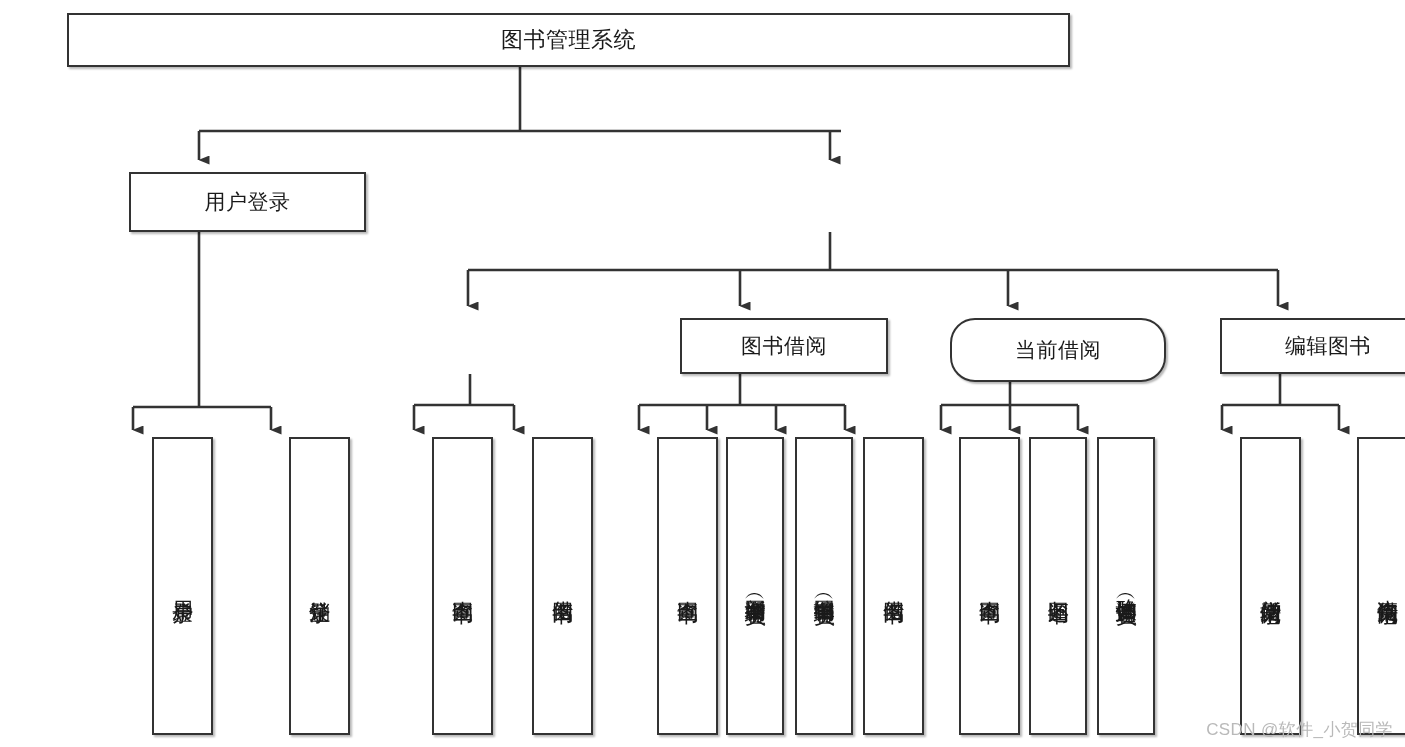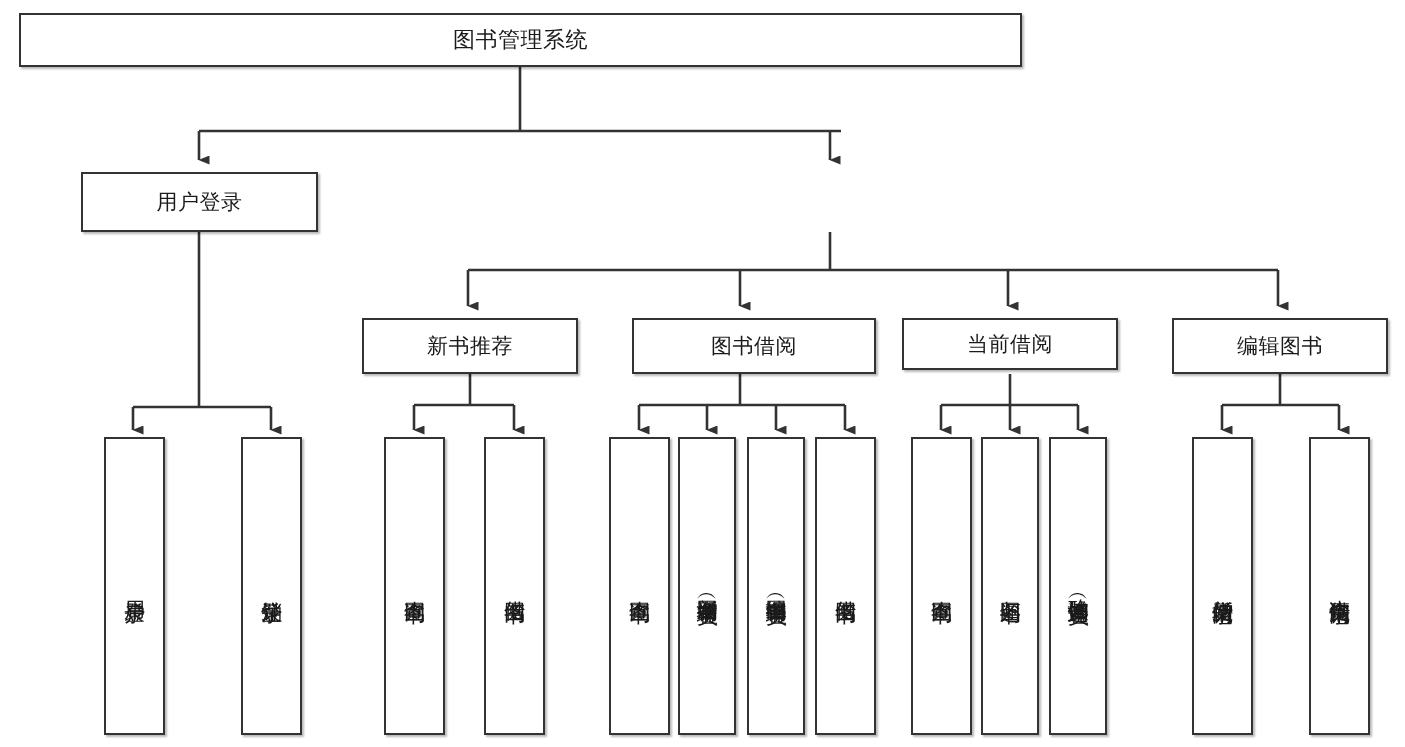--- a/index.html
+++ b/index.html
@@ -29,20 +29,21 @@
   .node {
     position: absolute;
     box-sizing: border-box;
     background: #ffffff;
     border: 2.5px solid #333333;
     box-shadow: 2px 2px 2px rgba(0,0,0,0.28);
     display: flex;
     align-items: center;
     justify-content: center;
     color: #1a1a1a;
+    margin-left: 48px;
   }
   .node .lbl {
     display: block;
     text-align: center;
     line-height: 1.08;
     white-space: nowrap;
   }
   
   .node.horiz .lbl {
     font-size: 21px;
@@ -132,29 +133,26 @@
 
   <div class="node horiz root" style="left:19px; top:13px; width:1003px; height:54px;">
     <span class="lbl">图书管理系统</span>
   </div>
 
   <div class="node horiz" style="left:81px; top:172px; width:237px; height:60px;">
     <span class="lbl">用户登录</span>
   </div>
 
 
-  <div class="node horiz" style="left:362px; top:318px; width:216px; height:56px;">
-    <span class="lbl">新书推荐</span>
-  </div>
-
-  <div class="node horiz" style="left:632px; top:318px; width:244px; height:56px;">
+
+  <div class="node horiz" style="left:632px; top:318px; width:208px; height:56px;">
     <span class="lbl">图书借阅</span>
   </div>
 
-  <div class="node horiz" style="left:902px; top:318px; width:216px; height:52px;">
+  <div class="node horiz" style="left:902px; top:318px; width:216px; height:64px;border-radius:25px;">
     <span class="lbl">当前借阅</span>
   </div>
 
   <div class="node horiz" style="left:1172px; top:318px; width:216px; height:56px;">
     <span class="lbl">编辑图书</span>
   </div>
 
   <div class="node vert" style="left:104px; top:437px; width:61px; height:298px;">
     <span class="lbl">用户登录</span>
   </div>
@@ -200,14 +198,15 @@
   </div>
 
   <div class="node vert" style="left:1192px; top:437px; width:61px; height:298px;">
     <span class="lbl">新增借阅记录</span>
   </div>
 
   <div class="node vert" style="left:1309px; top:437px; width:61px; height:298px;">
     <span class="lbl">查询借阅记录</span>
   </div>
 
+  <div class="watermark">CSDN @软件_小贺同学</div>
 
 </div>
 
 </body></html>

